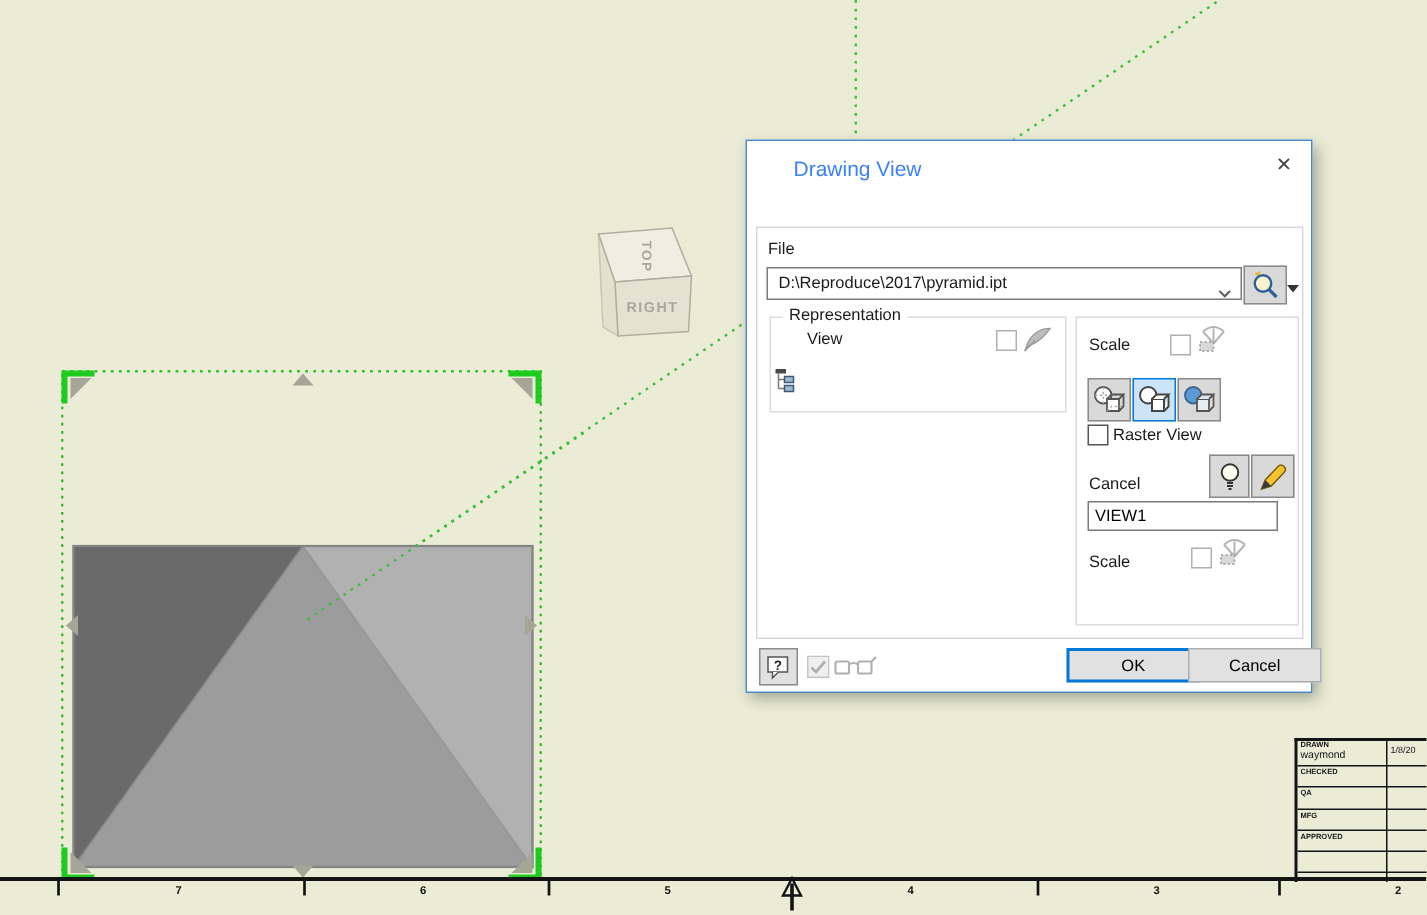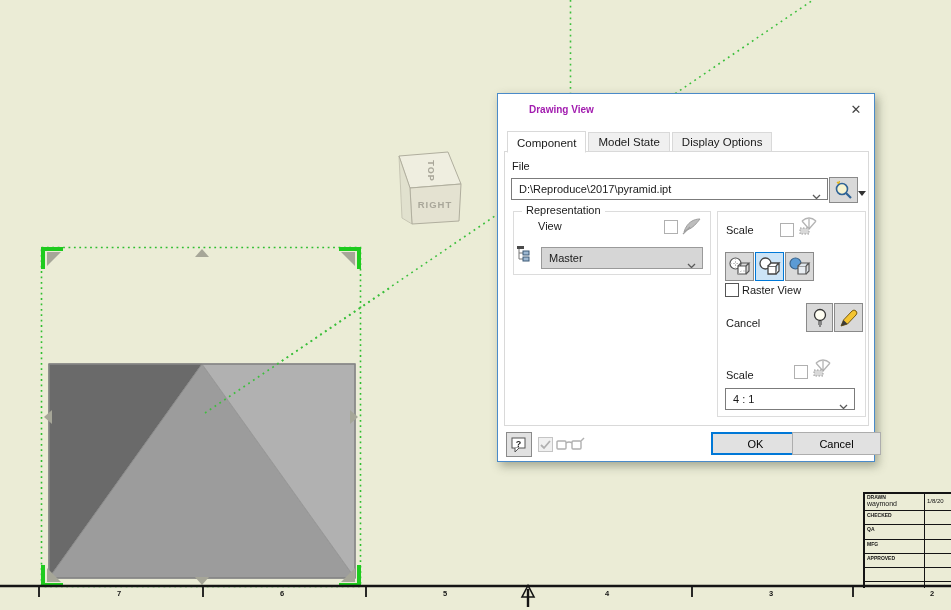--- a/index.html
+++ b/index.html
@@ -4,21 +4,21 @@
 <style>
   html,body{margin:0;padding:0;}
   body{width:951px;height:610px;position:relative;overflow:hidden;
        background:#ebecd6;font-family:"Liberation Sans",sans-serif;}
   .abs{position:absolute;}
   
   .dialog{position:absolute;left:497px;top:93px;width:376px;height:367px;
           background:#ffffff;border:1px solid #4a8ac9;
           box-shadow:3px 4px 9px rgba(70,80,60,.45);font-size:11px;color:#1a1a1a;}
   .titlebar{position:absolute;left:0;top:0;right:0;height:34px;background:#fff;}
-  .title-text{position:absolute;left:31px;top:10px;font-size:10px;color:#a21caf;font-weight:bold;}
+  .title-text{position:absolute;left:31px;top:10px;font-size:14px;color:#3b82f6;}
   .close-btn{position:absolute;right:9px;top:7px;width:18px;height:18px;
              text-align:center;line-height:18px;font-size:13px;color:#444;cursor:pointer;}
   .tabs{position:absolute;left:9px;top:37px;display:flex;align-items:flex-end;}
   .tab{background:#f0f0f0;border:1px solid #d9d9d9;padding:3px 9px;font-size:11.5px;
        margin-right:2px;position:relative;}
   .tab.active{background:#fff;border-bottom:1px solid #fff;margin-bottom:-1px;
               padding-top:5px;z-index:3;}
   .tabpage{position:absolute;left:6px;top:57px;width:363px;height:273px;
            border:1px solid #d9d9d9;background:#fff;z-index:1;}
   .groupbox{position:absolute;border:1px solid #dcdcdc;}
@@ -141,25 +141,20 @@
   <span class="tb-cap" style="left:2px;top:61px">APPROVED</span>
 </div>
 
 <div class="dialog" style="z-index:10">
 
   <div class="titlebar">
     <span class="title-text">Drawing View</span>
     <span class="close-btn">✕</span>
   </div>
 
-  <div class="tabs">
-    <div class="tab active">Component</div>
-    <div class="tab">Model State</div>
-    <div class="tab">Display Options</div>
-  </div>
 
   <div class="tabpage"></div>
 
   <span class="lbl" style="left:14px;top:66px;z-index:2">File</span>
   <div class="combo" style="left:13px;top:84px;width:288px;z-index:2">
     <span>D:\Reproduce\2017\pyramid.ipt</span>
     <span class="chev">
       <svg width="9" height="6">
           <path d="M1,1 L4.5,4.5 L8,1" fill="none" stroke="#5a5a5a" stroke-width="1.3"></path>
         </svg>
@@ -189,28 +184,20 @@
         </svg>
     </span>
     <span class="abs" style="left:2px;top:33px">
       <svg width="17" height="17">
         <rect x="1" y="1" width="7" height="3" fill="#4a4a4a"></rect>
         <path d="M3,4 V14 M3,8 H7 M3,14 H7" stroke="#777" fill="none"></path>
         <rect x="7" y="6" width="6" height="4" fill="#9db8d2" stroke="#3c5a77"></rect>
         <rect x="7" y="12" width="6" height="4" fill="#9db8d2" stroke="#3c5a77"></rect>
       </svg>
     </span>
-    <div class="combo disabled" style="left:27px;top:35px;width:133px">
-      <span>Master</span>
-      <span class="chev">
-        <svg width="9" height="6">
-            <path d="M1,1 L4.5,4.5 L8,1" fill="none" stroke="#5a5a5a" stroke-width="1.3"></path>
-          </svg>
-      </span>
-    </div>
   </div>
 
   <div class="groupbox" style="left:219px;top:117px;width:147px;height:204px;z-index:2">
     <span class="lbl" style="left:8px;top:12px">Scale</span>
     <span class="cb" style="left:62px;top:11px"></span>
     <span class="abs" style="left:80px;top:4px">
       <svg width="22" height="20">
         <path d="M11,13 L4,5 M11,13 L11,3 M11,13 L18,5 M4,5 Q11,-1 18,5" fill="none" stroke="#b4b4b4" stroke-width="1.3"></path>
         <rect x="2" y="12" width="9" height="6" fill="#d9d9d9" stroke="#9a9a9a" stroke-dasharray="1.5 1.5"></rect>
       </svg>
@@ -249,37 +236,30 @@
         <circle cx="8" cy="8" r="5.5" fill="#fffef2" stroke="#333" stroke-width="1.3"></circle>
         <path d="M6,15 h4 M6,17 h4 M7,19 h2" stroke="#333" stroke-width="1.2"></path>
       </svg>
     </div>
     <div class="toolbtn" style="left:116px;top:91px;width:27px;height:27px">
       <svg width="22" height="22">
         <path d="M3,19 L5.5,13 L14,4 Q16,2 18,4 Q20,6 18,8 L9.5,17 Z" fill="#f4c430" stroke="#7a5c10"></path>
         <path d="M3,19 L5.5,13 L9.5,17 Z" fill="#3a3a3a"></path>
       </svg>
     </div>
+    <input class="textfield" style="left: 7px; top: 122px; width: 117px;" value="VIEW1">
 
     <span class="lbl" style="left:8px;top:157px">Scale</span>
     <span class="cb" style="left:76px;top:153px"></span>
     <span class="abs" style="left:94px;top:146px">
       <svg width="22" height="20">
         <path d="M11,13 L4,5 M11,13 L11,3 M11,13 L18,5 M4,5 Q11,-1 18,5" fill="none" stroke="#b4b4b4" stroke-width="1.3"></path>
         <rect x="2" y="12" width="9" height="6" fill="#d9d9d9" stroke="#9a9a9a" stroke-dasharray="1.5 1.5"></rect>
       </svg>
     </span>
-    <div class="combo" style="left:7px;top:176px;width:101px">
-      <span>4 : 1</span>
-      <span class="chev">
-        <svg width="9" height="6">
-            <path d="M1,1 L4.5,4.5 L8,1" fill="none" stroke="#5a5a5a" stroke-width="1.3"></path>
-          </svg>
-      </span>
-    </div>
   </div>
 
   <div class="toolbtn" style="left:8px;top:338px;width:24px;height:23px;background:#e1e1e1">
     <svg width="18" height="18">
       <rect x="2" y="2" width="13" height="10" fill="#fff" stroke="#555"></rect>
       <path d="M5,12 v4 l4,-4" fill="#fff" stroke="#555"></path>
       <text x="8.5" y="10.5" font-size="9" font-weight="bold" text-anchor="middle" fill="#222" font-family="Liberation Sans, sans-serif">?</text>
     </svg>
   </div>
   <span class="abs" style="left:40px;top:343px">

